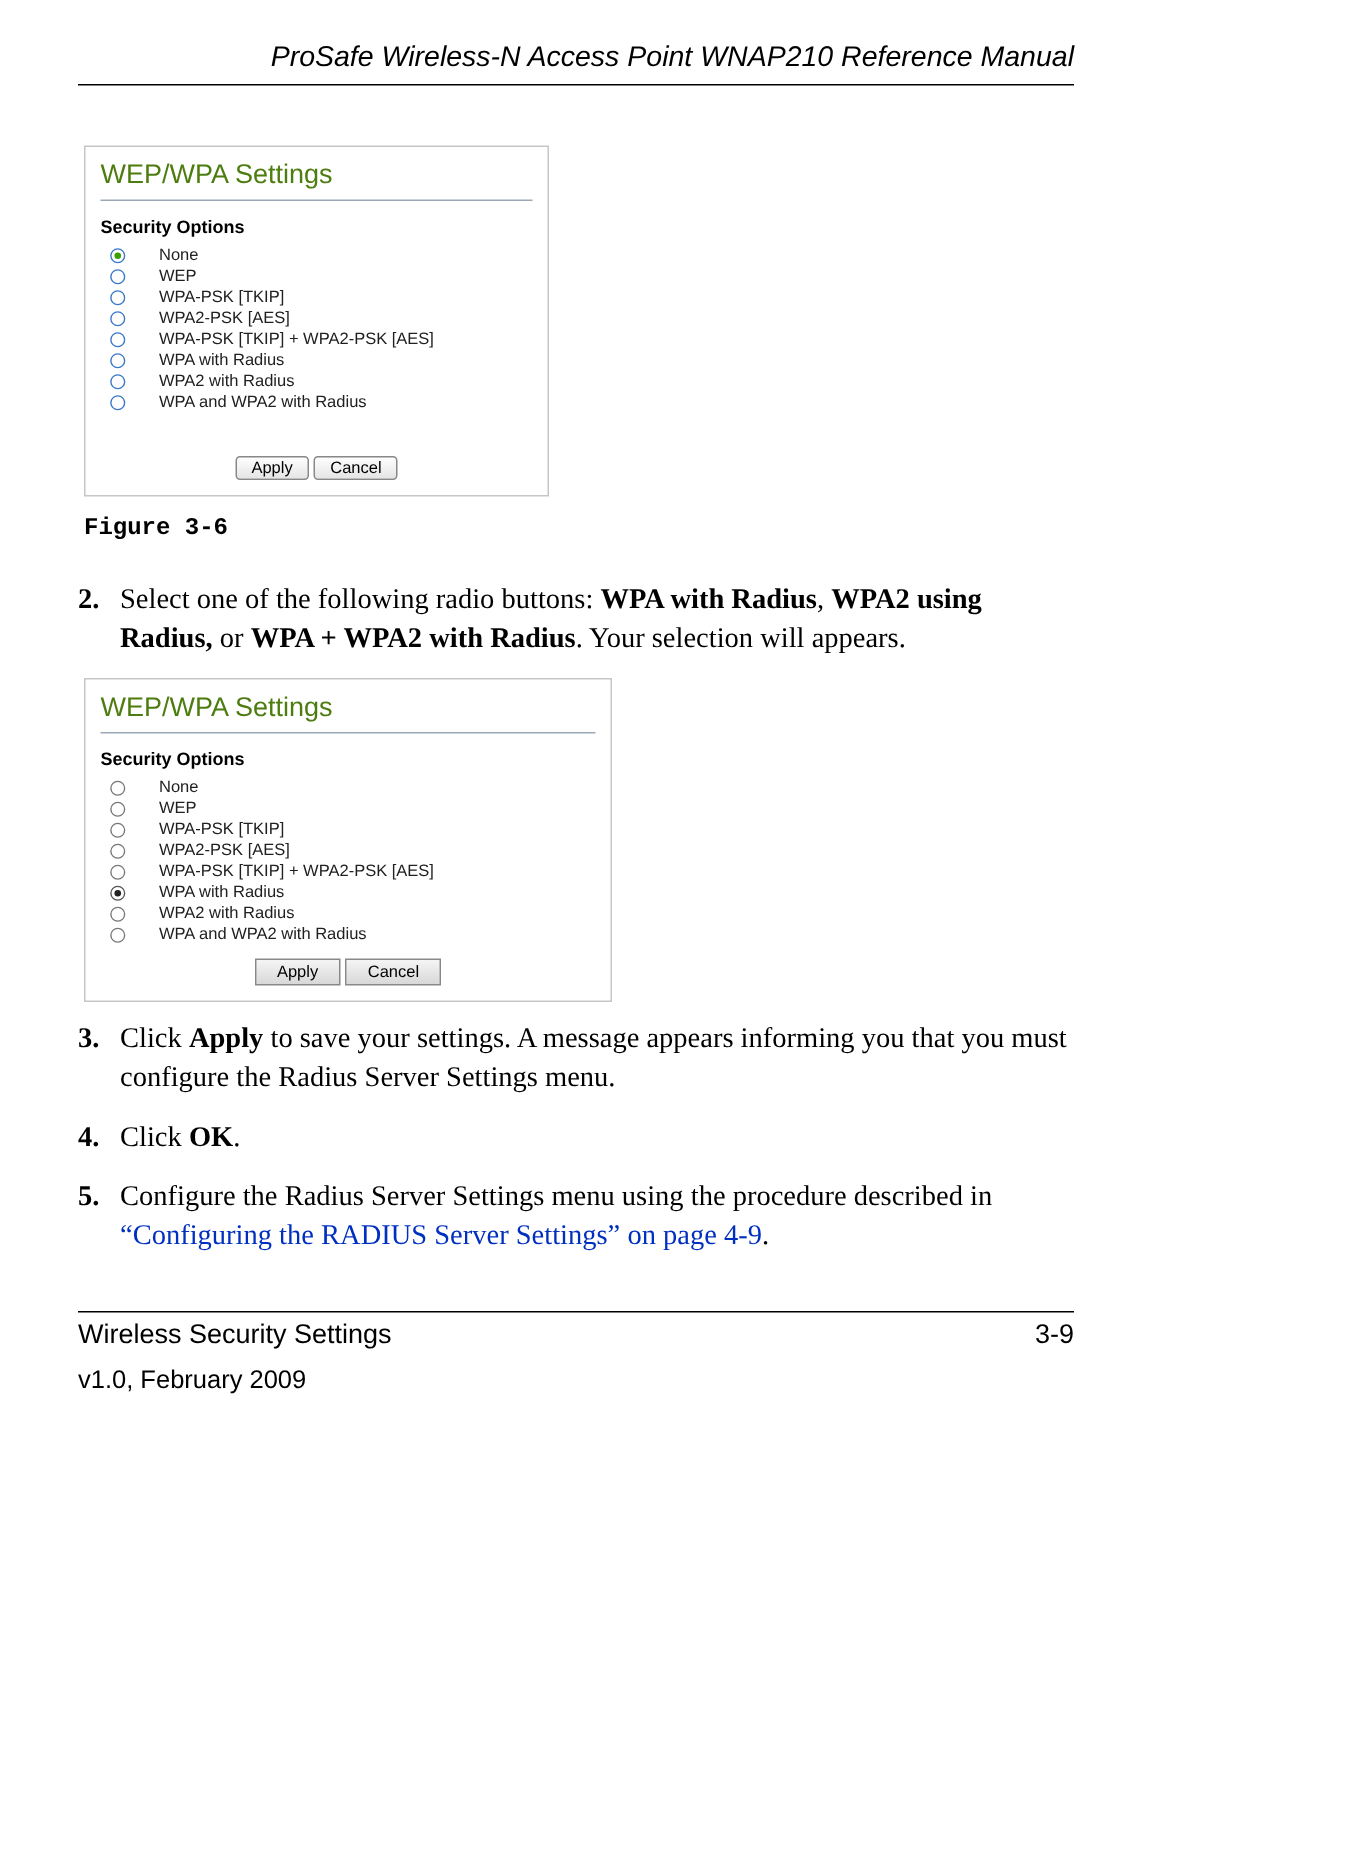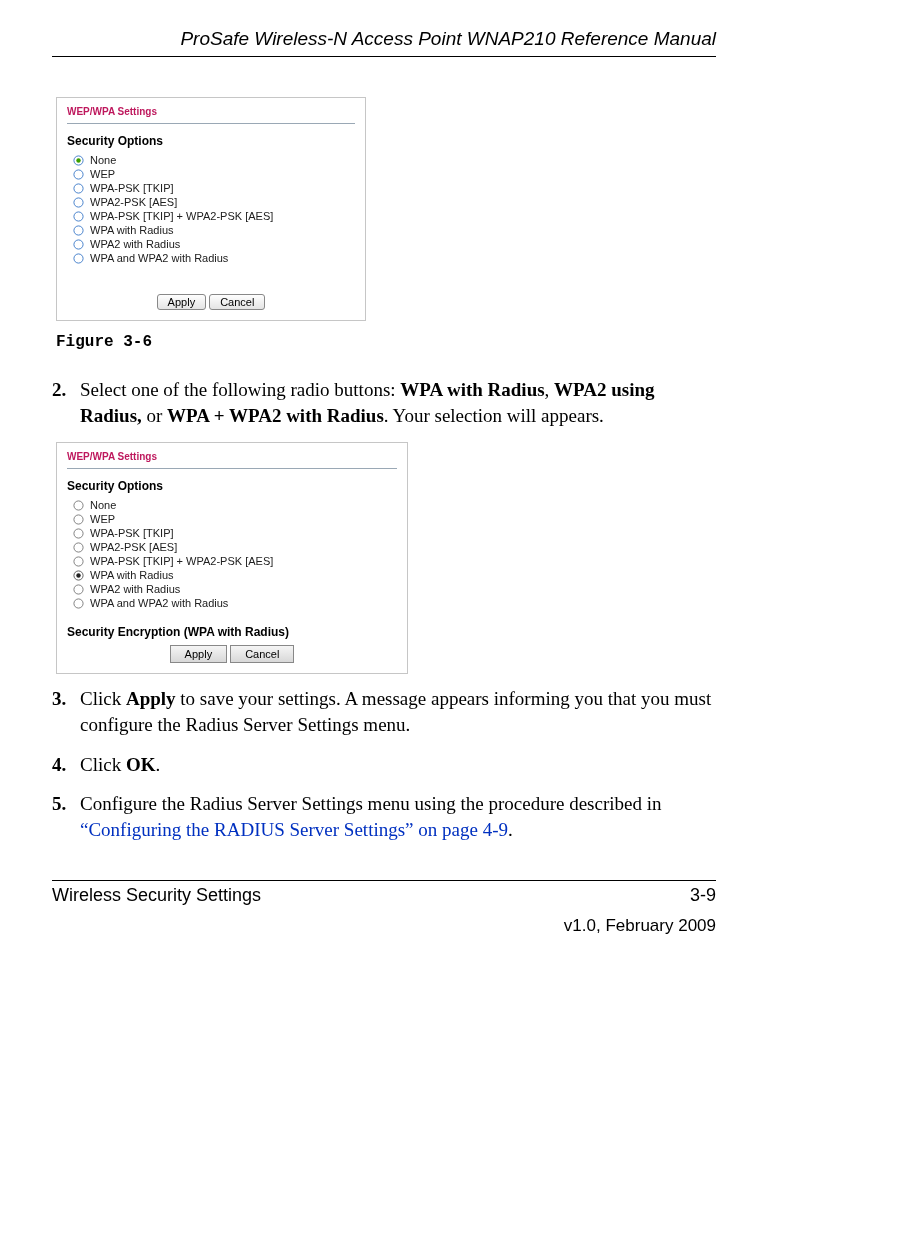--- a/index.html
+++ b/index.html
@@ -37,42 +37,42 @@
     font-size: 12px;
     color: #000;
     box-sizing: border-box;
     margin-left: 4px;
     margin-bottom: 12px;
   }
   .shot-inner {
     padding: 8px 10px 10px 10px;
   }
   .panel-title {
-    color: #be185d;
-    font-weight: bold;
-    font-size: 10px;
+    color: #4d7c0f;
+    font-weight: normal;
+    font-size: 18px;
     padding-bottom: 6px;
   }
   .panel-sep {
     border: none;
     border-top: 1px solid #9aa8b5;
     margin: 0 0 10px 0;
   }
   .group-label {
     font-weight: bold;
     font-size: 12px;
     color: #000000;
   }
   .opts {
     padding: 4px 0 2px 6px;
   }
   .opt-row {
     display: flex;
     align-items: center;
-    gap: 6px;
+    gap: 22px;
     margin: 2px 0;
     font-size: 11px;
     color: #202020;
     text-align: center;
   }
   .radio {
     width: 11px;
     height: 11px;
     flex: 0 0 auto;
   }
@@ -131,21 +131,21 @@
   }
   .footer-line {
     display: flex;
     justify-content: space-between;
     font-family: Arial, Helvetica, sans-serif;
     font-size: 18px;
   }
   .footer-center {
     font-family: Arial, Helvetica, sans-serif;
     font-size: 17px;
-    text-align: right;
+    text-align: left;
     padding-top: 10px;
   }
 </style>
 </head>
 <body>
 
 <div class="page">
 
   <div class="running-header">ProSafe Wireless-N Access Point WNAP210 Reference Manual</div>
   <hr class="header-rule">
@@ -273,21 +273,20 @@
             </svg>
           <span>WPA2 with Radius</span>
         </div>
         <div class="opt-row">
           <svg class="radio" viewBox="0 0 12 12">
               <circle cx="6" cy="6" r="5" fill="none" stroke="#777"></circle>
             </svg>
           <span>WPA and WPA2 with Radius</span>
         </div>
       </div>
-      <div class="enc-label">Security Encryption (WPA with Radius)</div>
       <div class="btn-row">
         <button class="ui-btn" style="border-radius:0; padding:2px 14px; background:linear-gradient(#f5f5f5,#d8d8d8);">Apply</button>
         <button class="ui-btn" style="border-radius:0; padding:2px 14px; background:linear-gradient(#f5f5f5,#d8d8d8);">Cancel</button>
       </div>
     </div>
   </div>
 
   <div class="step">
     <div class="step-num">3.</div>
     <div class="step-body">

